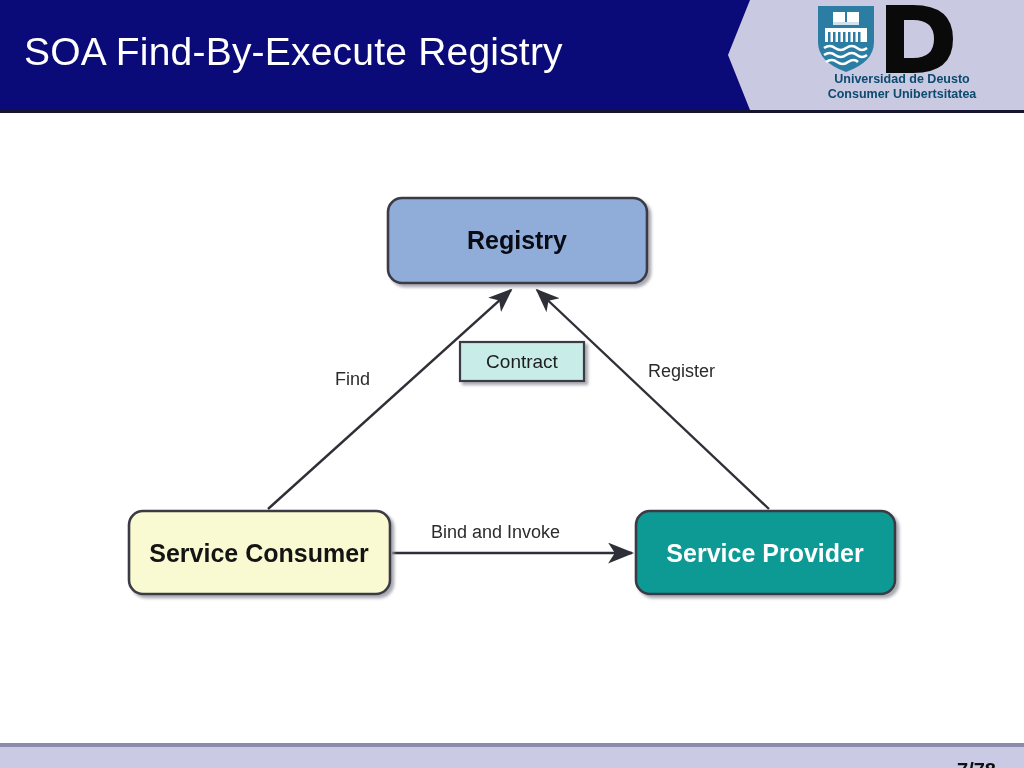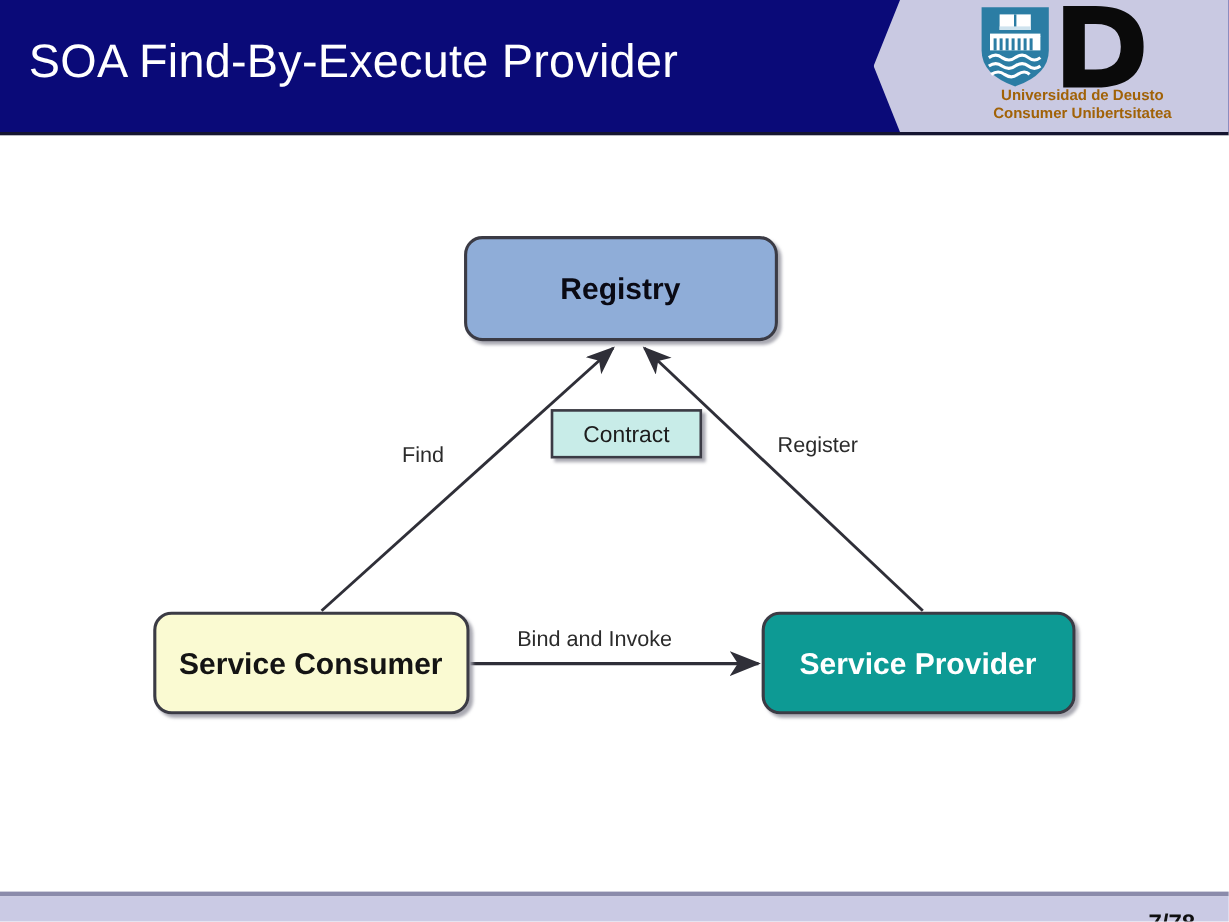--- a/index.html
+++ b/index.html
@@ -33,21 +33,21 @@
     font-size:39px;color:#ffffff;letter-spacing:0.2px;
     white-space:nowrap;
   }
   
   #logo{
     position:absolute;left:812px;top:4px;width:180px;height:104px;
   }
   #logo-mark{position:absolute;left:0;top:0;width:150px;height:70px;}
   #logo-text{
     position:absolute;left:-8px;top:68px;width:196px;
-    text-align:center;color:#a16207;
+    text-align:center;color:#0c4a6e;
     font-size:12.5px;font-weight:bold;line-height:15px;
   }
   
   #canvas{
     position:absolute;left:0;top:113px;width:1024px;height:600px;
     background:#ffffff;
   }
   #diagram{position:absolute;left:0;top:0;}
   .node-label{
     font-family:"Liberation Sans", sans-serif;
@@ -83,21 +83,21 @@
   }
 </style>
 </head>
 <body>
 
 <div id="header">
   <div id="header-bg"></div>
   <div id="brand-panel"></div>
   <div id="header-rule"></div>
 
-  <div id="title">SOA Find-By-Execute Provider</div>
+  <div id="title">SOA Find-By-Execute Registry</div>
 
   <div id="logo">
     <svg id="logo-mark" viewBox="0 0 150 70">
 
       <g>
         <path d="M6 2 H62 V38 Q62 58 34 68 Q6 58 6 38 Z" fill="#2b7da4"></path>
 
         <rect x="21" y="8" width="26" height="13" fill="#ffffff"></rect>
         <rect x="33" y="8" width="2" height="13" fill="#2b7da4"></rect>
         <rect x="21" y="18" width="26" height="3" fill="#cfe3ee"></rect>

